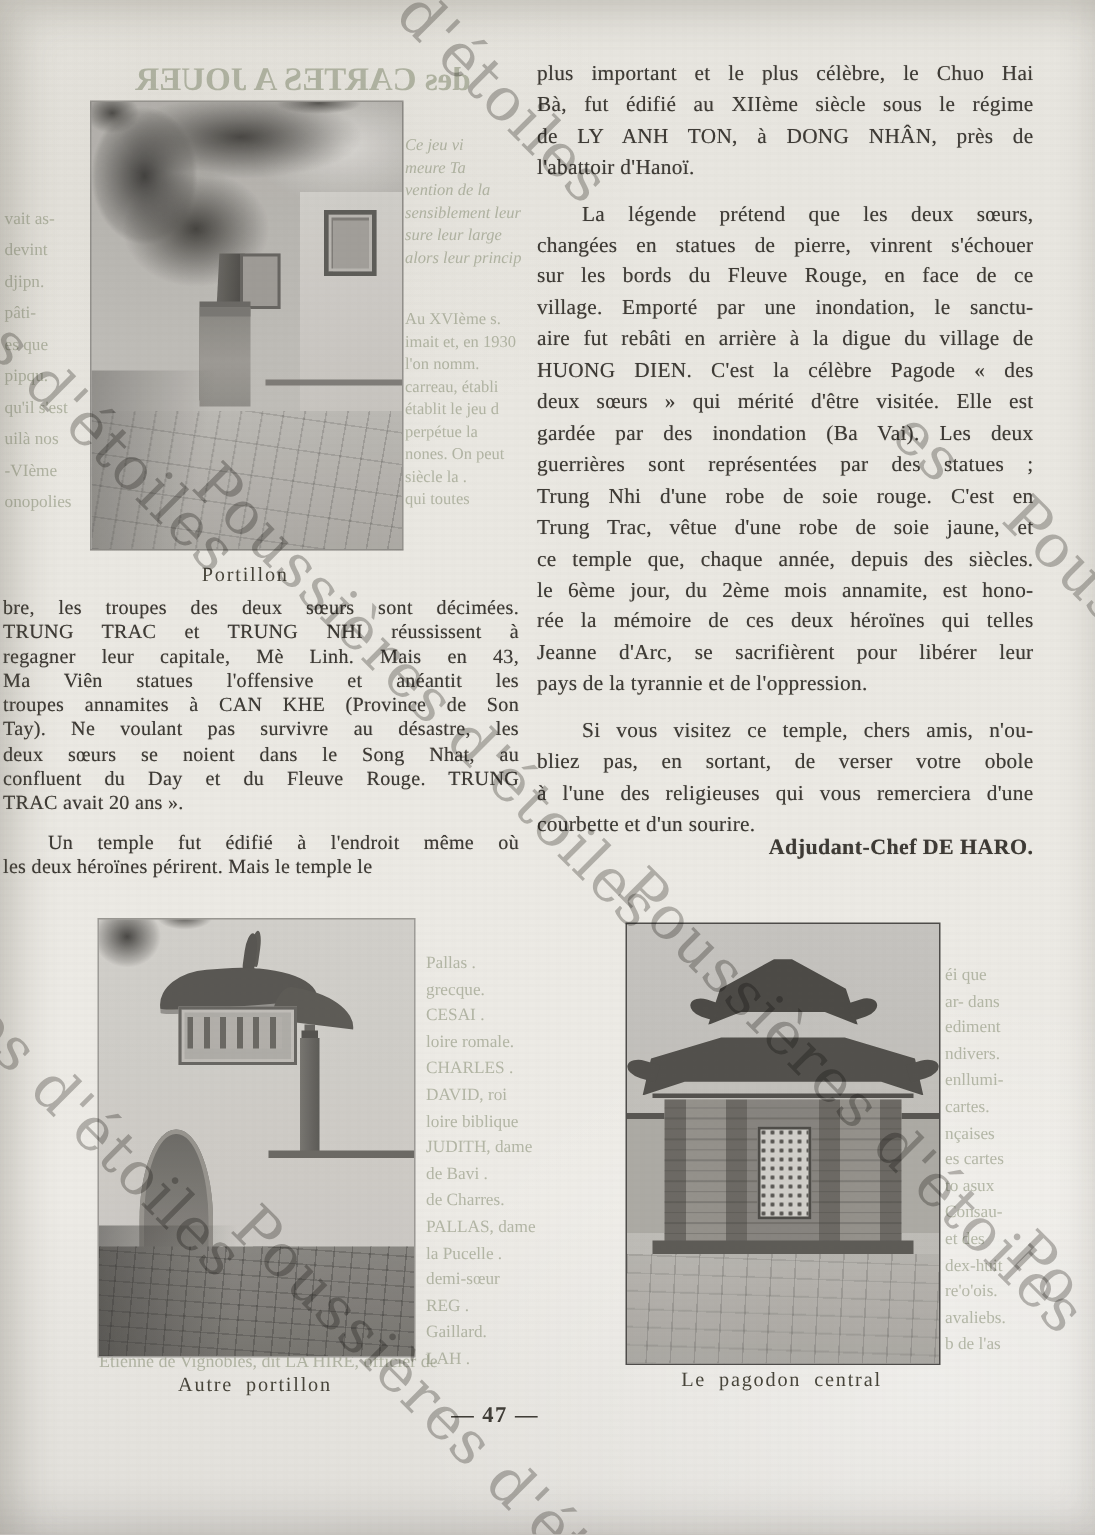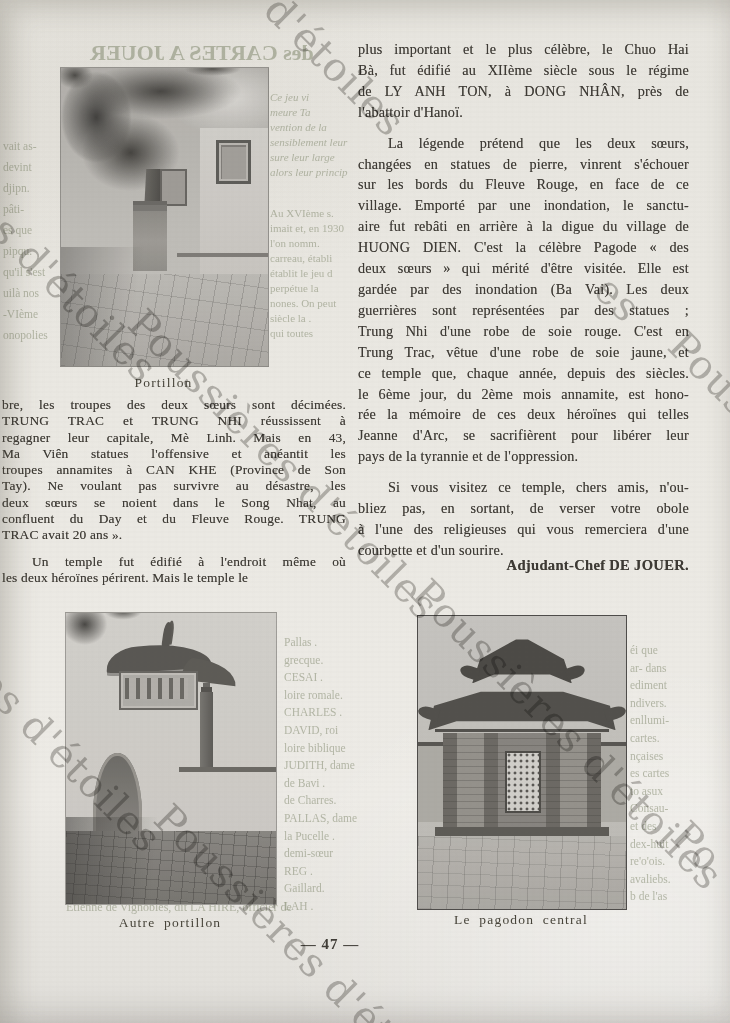--- a/index.html
+++ b/index.html
@@ -280,21 +280,21 @@
         <div class="tline">Jeanne d'Arc, se sacrifièrent pour libérer leur</div>
         <div class="tline last">pays de la tyrannie et de l'oppression.</div>
       </div>
       <div class="para">
         <div class="tline ind">Si vous visitez ce temple, chers amis, n'ou-</div>
         <div class="tline">bliez pas, en sortant, de verser votre obole</div>
         <div class="tline">à l'une des religieuses qui vous remerciera d'une</div>
         <div class="tline last">courbette et d'un sourire.</div>
       </div>
     </div>
-  <div class="signature">Adjudant-Chef DE JOUER.</div>
+  <div class="signature">Adjudant-Chef DE HARO.</div>
 
   <div class="photo p3">
     <div class="s p3-rooftop"></div>
     <div class="s p3-curl1"></div>
     <div class="s p3-curl2"></div>
     <div class="s p3-roofmid"></div>
     <div class="s p3-curl3"></div>
     <div class="s p3-curl4"></div>
     <div class="s p3-eave"></div>
     <div class="s p3-wingl"></div>

